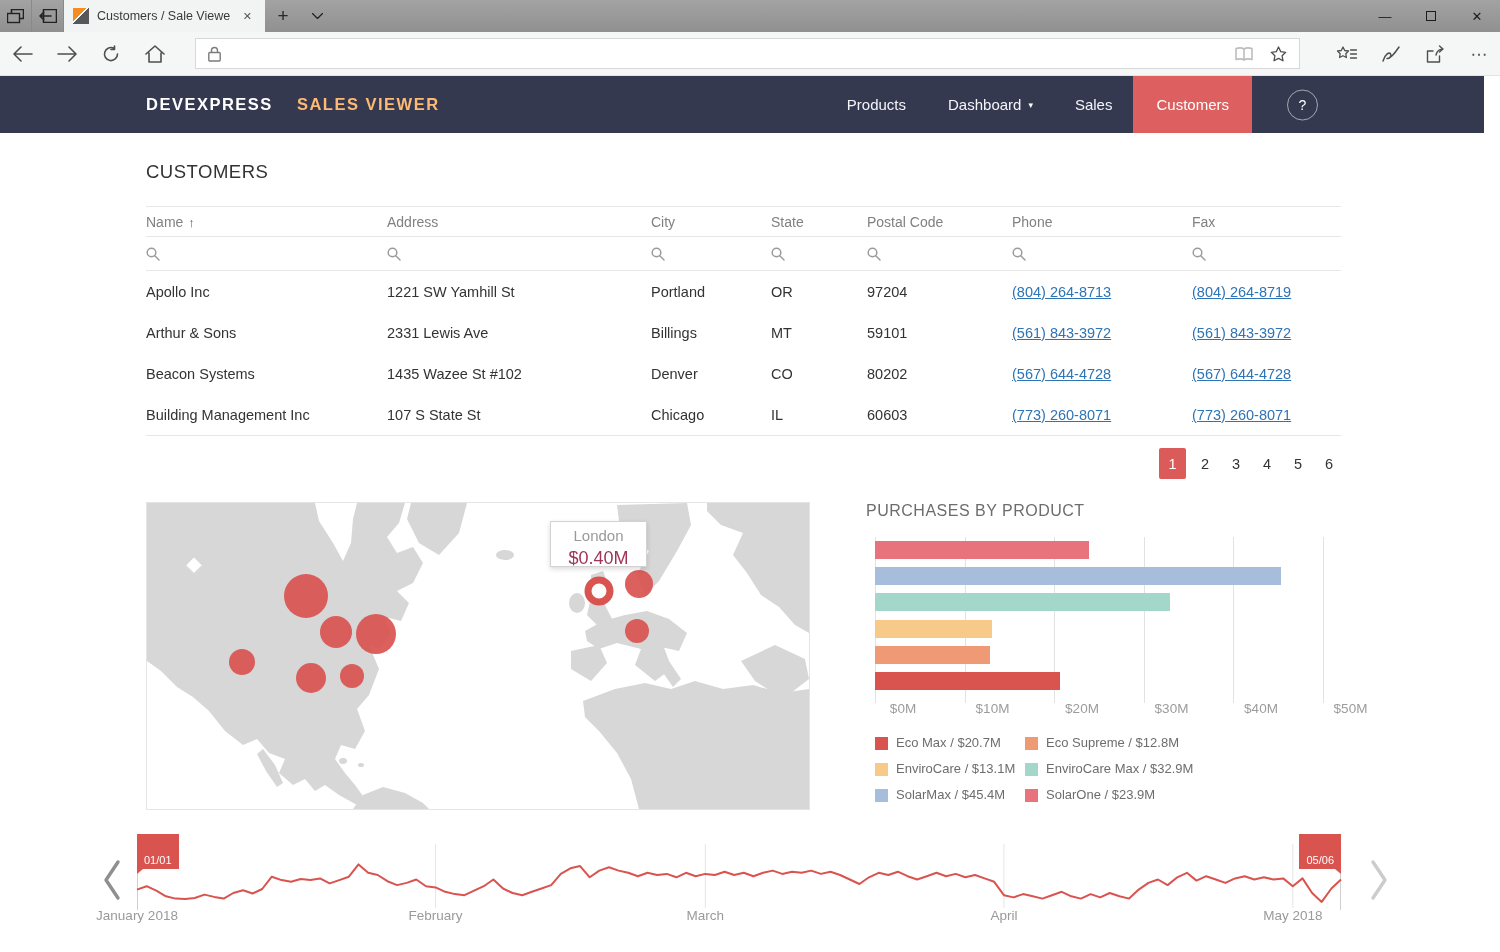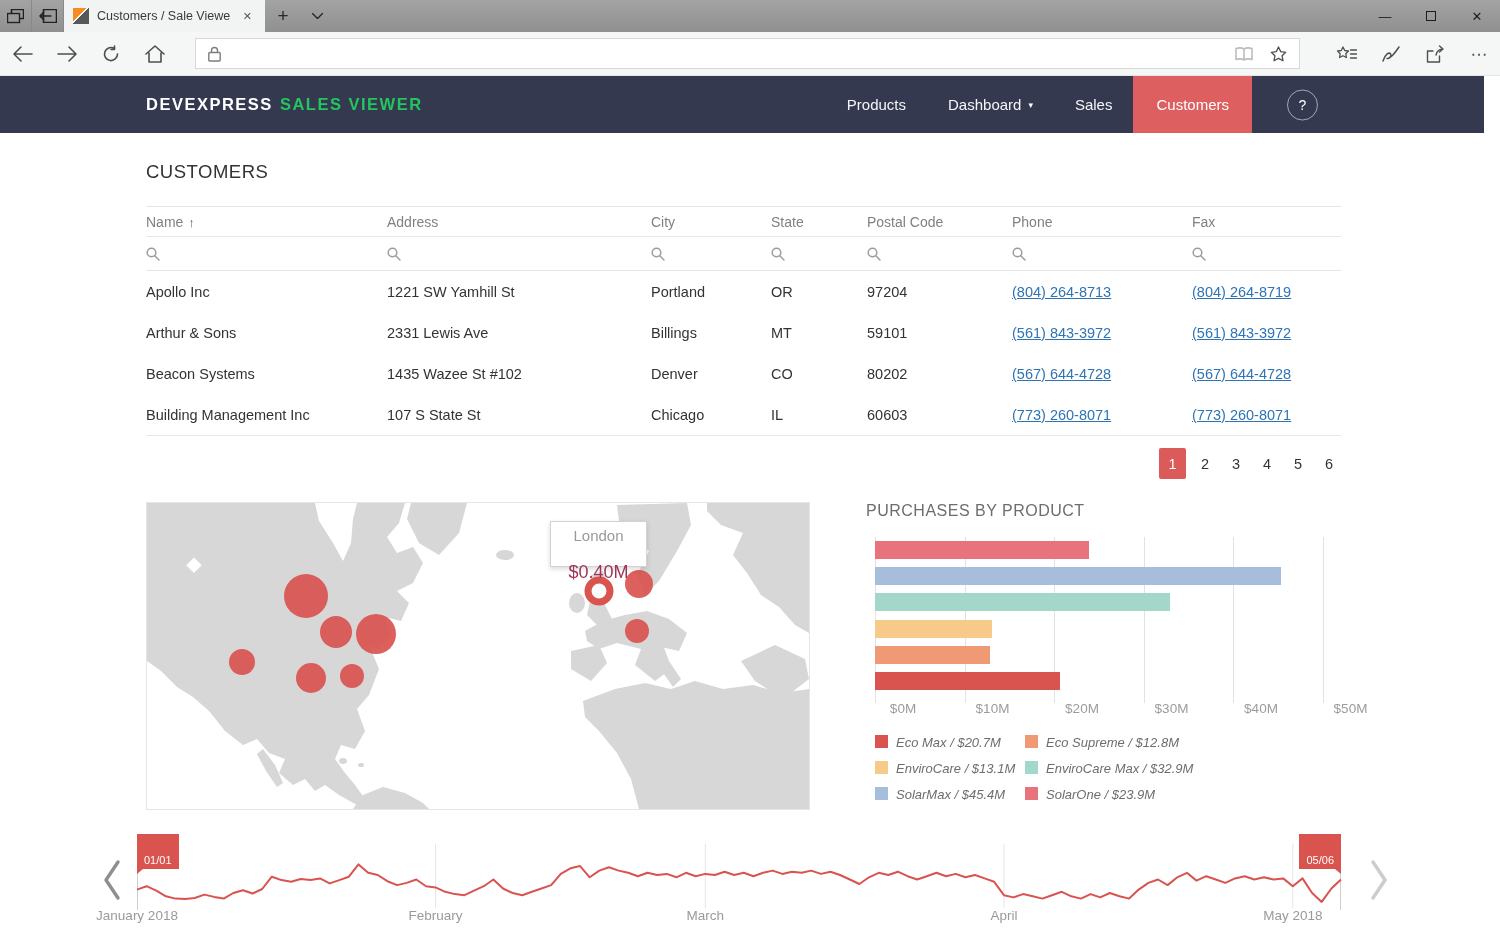--- a/index.html
+++ b/index.html
@@ -39,21 +39,21 @@
   .url-text { margin-left: 13px; font-size: 14px; color: #7b7b7b; white-space: nowrap; }
   .url-text .domain { color: #1b1b1b; }
   .ab-spacer { flex: 1; }
   .ab-icon { display: flex; align-items: center; justify-content: center; width: 34px; height: 29px; }
 
   
   .site-header { position: absolute; top: 76px; left: 0; right: 16px; height: 57px; background: #353950; }
   .logo { position: absolute; left: 146px; top: 0; height: 100%; display: flex; align-items: center;
           font-size: 16.5px; font-weight: bold; letter-spacing: 1.5px; white-space: nowrap; }
   .logo-p1 { color: #ffffff; }
-  .logo-p2 { color: #22c55e; margin-left: 7px; }
+  .logo-p2 { color: #fdba74; margin-left: 24px; }
   .main-nav { position: absolute; right: 232px; top: 0; height: 100%; display: flex; align-items: stretch; }
   .nav-item { display: flex; align-items: center; padding: 0 21px; color: #f5f5f8; font-size: 15px; cursor: default; }
   .nav-item.active { background: #dd5f5f; color: #fff; padding: 0 23px; }
   .nav-caret { font-size: 9px; margin-left: 7px; color: #fff; }
   .help-btn { position: absolute; left: 1287px; top: 50%; transform: translateY(-50%); width: 31px; height: 31px;
               border: 1px solid rgba(255,255,255,.55); border-radius: 50%; color: #fff; font-size: 14px;
               display: flex; align-items: center; justify-content: center; }
 
   
   .page-title { position: absolute; left: 146px; top: 161px; font-size: 18.5px; color: #333; letter-spacing: .5px; }
@@ -76,34 +76,34 @@
   .page-num { min-width: 24px; height: 31px; display: flex; align-items: center; justify-content: center;
               font-size: 14.5px; color: #333; }
   .page-num.active { background: #db5a5a; color: #fff; width: 27px; border-radius: 2px; }
 
   
   .map-card { position: absolute; left: 146px; top: 502px; width: 664px; height: 308px; background: #fff;
               border: 1px solid #e5e5e5; overflow: hidden; }
   .map-tooltip { position: absolute; left: 403px; top: 18px; width: 97px; height: 46px; background: #fff;
                  border: 1px solid #d2d2d2; box-shadow: 0 2px 5px rgba(0,0,0,.15); text-align: center; z-index: 3; }
   .tt-city { margin-top: 5px; font-size: 15px; color: #9a9a9a; }
-  .tt-val { font-size: 18px; color: #9e3558; margin-top: 18px; }
+  .tt-val { font-size: 18px; color: #9e3558; margin-top: 4px; }
   .tt-tail { position: absolute; left: 41px; top: 57px; width: 12px; height: 12px; background: #fff;
              transform: rotate(45deg); border-right: 1px solid #d2d2d2; border-bottom: 1px solid #d2d2d2; z-index: 2; }
 
   
   .chart-title { position: absolute; left: 866px; top: 502px; font-size: 16px; color: #6d6d6d; letter-spacing: .5px; }
   .purchases-plot { position: absolute; left: 875px; top: 537px; width: 466px; height: 158px; }
   .vgrid { position: absolute; top: 0; height: 166px; width: 1px; background: #e2e2e2; }
   .hbar { position: absolute; height: 18px; }
   .x-labels { position: absolute; left: 875px; top: 701px; width: 466px; height: 16px; margin-left: 28px; }
   .x-tick { position: absolute; transform: translateX(-50%); font-size: 13.5px; color: #9c9c9c; white-space: nowrap; }
   .legend { position: absolute; left: 875px; top: 735px; display: grid; grid-template-columns: 150px auto;
             row-gap: 11px; }
-  .legend-item { display: flex; align-items: flex-start; font-size: 13px; color: #6d6d6d; white-space: nowrap; font-style: italic; }
+  .legend-item { display: flex; align-items: flex-end; font-size: 13px; color: #6d6d6d; white-space: nowrap; }
   .swatch { width: 13px; height: 13px; margin-right: 8px; flex: 0 0 13px; }
 
   
   .timeline { position: absolute; left: 137px; top: 842px; width: 1204px; height: 72px; }
   .timeline svg { position: absolute; left: 0; top: 0; overflow: visible; }
   .range-label { position: absolute; top: -8px; background: #d9534f; color: #fff; font-size: 11px;
                  padding: 20px 7px 3px; line-height: 12px; }
   .range-label.left { left: 0; }
   .range-label.left::after { content: ""; position: absolute; left: 0; bottom: -5px;
                  border-top: 5px solid #d9534f; border-right: 6px solid transparent; }

